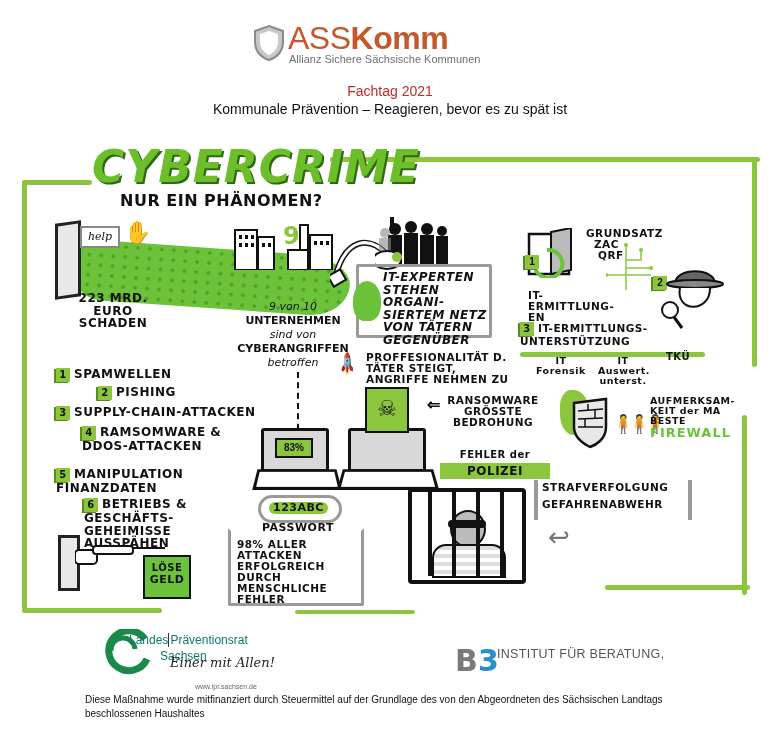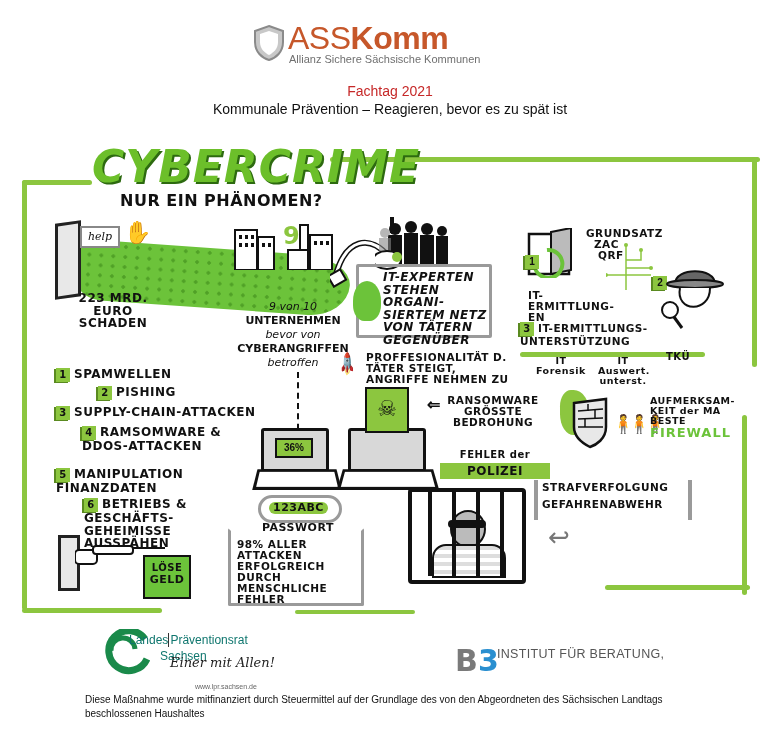--- a/index.html
+++ b/index.html
@@ -120,21 +120,21 @@
 
 <div class="abs marker" style="left:78px;top:292px;font-size:12px;text-align:center;width:70px;">
   <div>223 MRD.</div>
   <div>EURO</div>
   <div>SCHADEN</div>
 </div>
 
 <div class="abs" style="left:233px;top:300px;width:120px;text-align:center;font-family:'DejaVu Sans',sans-serif;font-weight:bold;font-size:11px;line-height:14px;">
   <div style="font-style:italic;font-weight:normal;">9 von 10</div>
   <div>UNTERNEHMEN</div>
-  <div style="font-style:italic;font-weight:normal;">bevor von</div>
+  <div style="font-style:italic;font-weight:normal;">sind von</div>
   <div>CYBERANGRIFFEN</div>
   <div style="font-style:italic;font-weight:normal;">betroffen</div>
 </div>
 <div class="abs" style="left:297px;top:372px;width:0;height:68px;border-left:2px dashed #111;"></div>
 
 <div class="abs" style="left:56px;top:368px;">
   <div class="abs marker list-item" style="left:0;top:0;"><span class="num-badge">1</span><span>SPAMWELLEN</span></div>
   <div class="abs marker list-item" style="left:42px;top:18px;"><span class="num-badge">2</span><span>PISHING</span></div>
   <div class="abs marker list-item" style="left:0;top:38px;"><span class="num-badge">3</span><span>SUPPLY-CHAIN-ATTACKEN</span></div>
   <div class="abs marker list-item" style="left:26px;top:58px;white-space:normal;width:150px;"><span class="num-badge">4</span><span>RAMSOMWARE &amp; DDOS-ATTACKEN</span></div>
@@ -155,21 +155,21 @@
 
 <div class="abs marker" style="left:366px;top:352px;font-size:10.5px;">
   <div>PROFFESIONALITÄT d.</div>
   <div>TÄTER STEIGT,</div>
   <div>ANGRIFFE NEHMEN ZU</div>
 </div>
 <div class="abs" style="left:338px;top:355px;font-size:16px;transform:rotate(-45deg);">🚀</div>
 
 <div class="abs" style="left:255px;top:428px;width:78px;height:60px;">
   <div class="abs" style="left:6px;top:0;width:62px;height:38px;border:3px solid #111;background:#d8d8d8;border-radius:3px;"></div>
-  <div class="abs" style="left:20px;top:10px;width:34px;height:16px;background:#8cc63f;border:2px solid #111;font-size:10px;font-weight:bold;text-align:center;line-height:16px;">36%</div>
+  <div class="abs" style="left:20px;top:10px;width:34px;height:16px;background:#8cc63f;border:2px solid #111;font-size:10px;font-weight:bold;text-align:center;line-height:16px;">83%</div>
   <div class="abs" style="left:0;top:40px;width:78px;height:16px;border:3px solid #111;background:#fff;transform:perspective(60px) rotateX(20deg);"></div>
 </div>
 
 <div class="abs" style="left:340px;top:425px;width:90px;height:62px;">
   <div class="abs" style="left:8px;top:3px;width:72px;height:38px;border:3px solid #111;background:#d8d8d8;border-radius:3px;"></div>
   <div class="abs" style="left:0;top:43px;width:90px;height:16px;border:3px solid #111;background:#fff;transform:perspective(60px) rotateX(20deg);"></div>
 </div>
 <div class="abs" style="left:365px;top:387px;width:40px;height:42px;background:#8cc63f;border:2px solid #111;text-align:center;font-size:22px;line-height:40px;">☠</div>
 
 <div class="abs" style="left:427px;top:395px;font-size:16px;font-weight:bold;">⇐</div>

